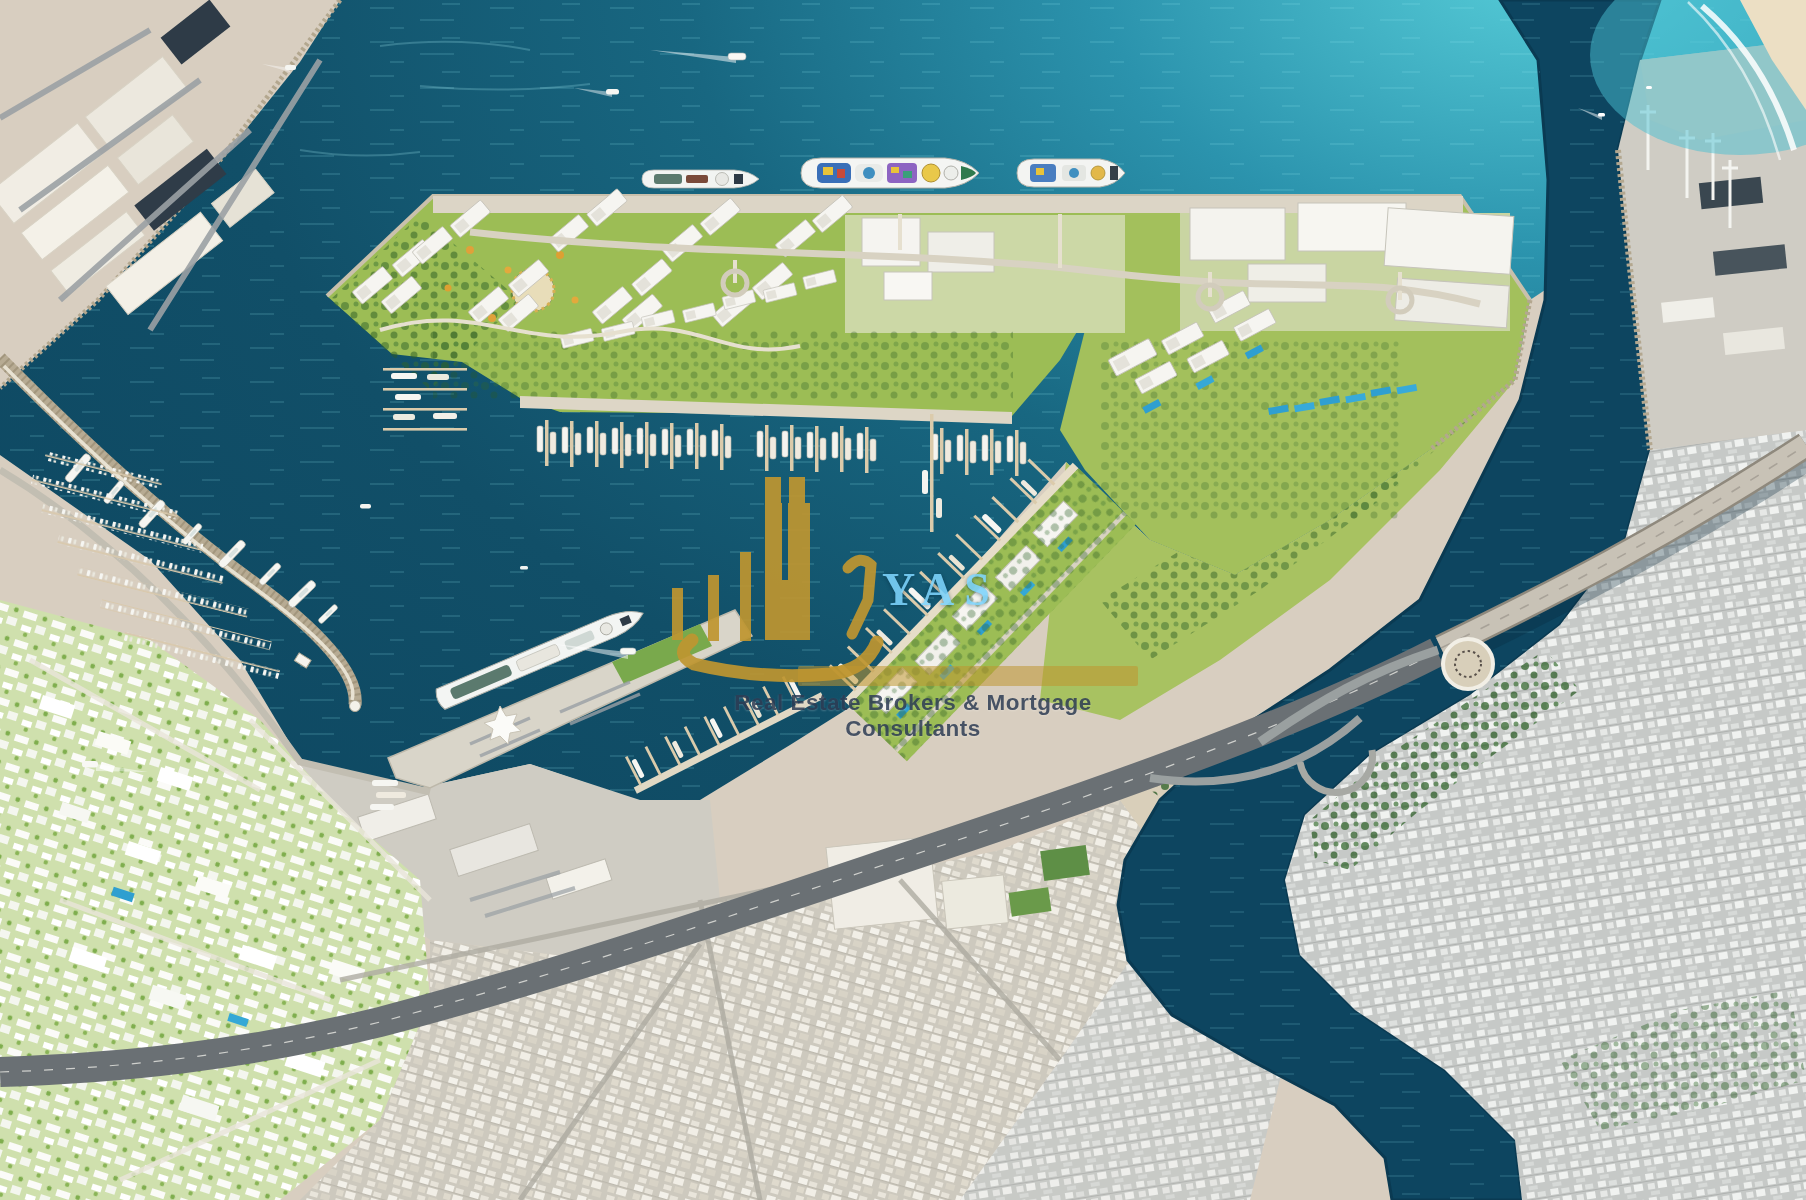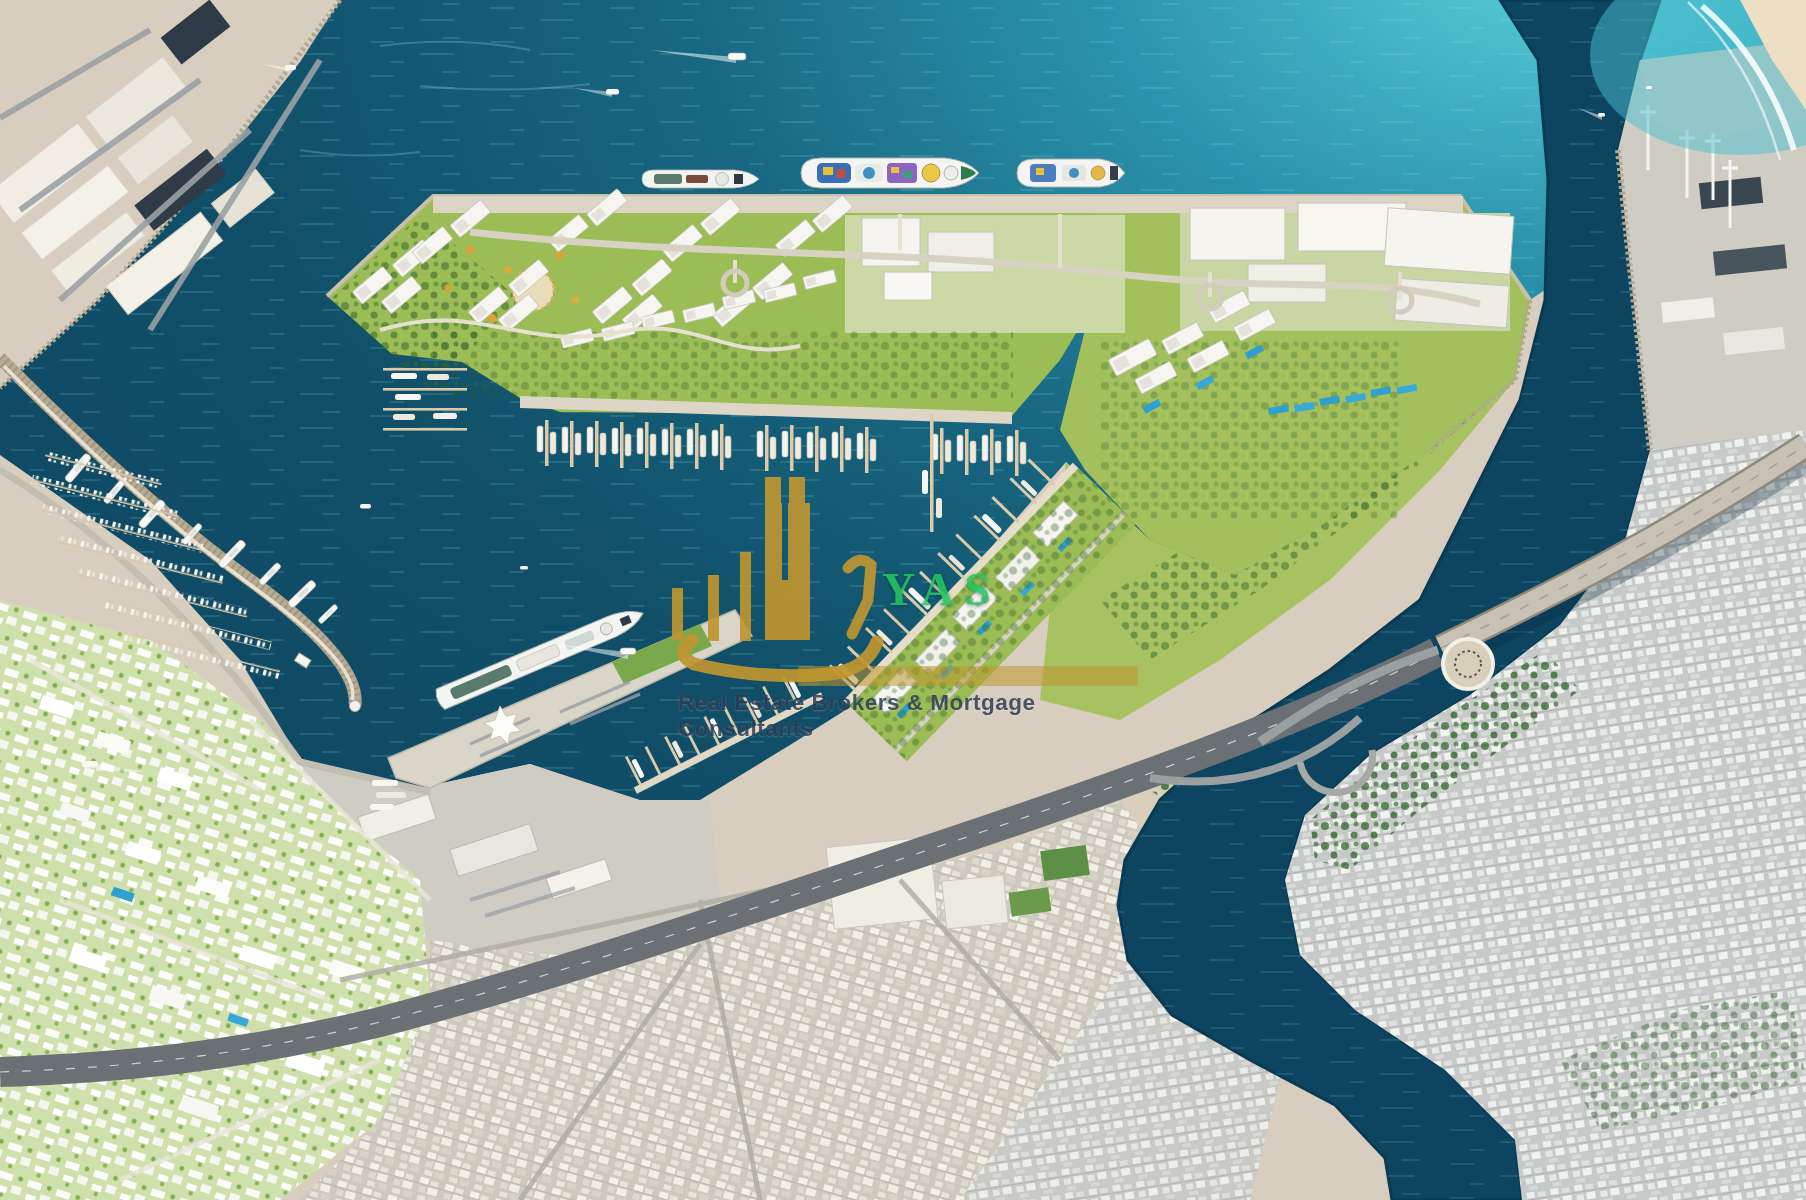--- a/index.html
+++ b/index.html
@@ -3,31 +3,31 @@
 <meta charset="utf-8">
 <style>
   html,body{margin:0;padding:0;background:#0e4962;}
   .stage{position:relative;width:1806px;height:1200px;overflow:hidden;
          font-family:"Liberation Sans",sans-serif;}
   .stage svg.scene{position:absolute;left:0;top:0;}
   .wm{position:absolute;left:560px;top:400px;width:620px;height:340px;pointer-events:none;}
   .wm .logo{position:absolute;left:0;top:0;}
   .wm .brand1{position:absolute;left:322px;top:163px;width:200px;
       font-family:"Liberation Serif",serif;font-weight:bold;font-size:46px;
-      letter-spacing:10px;color:#22c55e;opacity:.88;
+      letter-spacing:10px;color:#7dd3fc;opacity:.88;
       text-shadow:0 1px 4px rgba(6,40,60,.55);}
   .wm .brand2{position:absolute;left:310px;top:211px;width:300px;
       font-family:"Liberation Serif",serif;font-weight:600;font-size:27px;
       letter-spacing:4px;color:#eef0f2;opacity:.85;
       text-shadow:0 1px 3px rgba(6,40,60,.5);}
   .wm .goldbar{position:absolute;left:238px;top:266px;width:340px;height:20px;
       background:#bf9630;opacity:.55;border-radius:2px;}
   .wm .tagline{position:absolute;left:118px;top:290px;width:470px;
       font-size:22.5px;font-weight:bold;color:#2e3d55;opacity:.85;
-      letter-spacing:.5px;text-shadow:0 1px 2px rgba(255,255,255,.25);}
+      letter-spacing:.5px;text-shadow:0 1px 2px rgba(255,255,255,.25);text-align:center;}
 </style>
 </head>
 <body>
 
 <div class="stage">
 <svg class="scene" width="1806" height="1200" viewBox="0 0 1806 1200">
 <defs>
   <radialGradient id="gSea" cx="0.86" cy="-0.04" r="1.15">
     <stop offset="0" stop-color="#58cfda"></stop>
     <stop offset="0.22" stop-color="#2b93ad"></stop>

